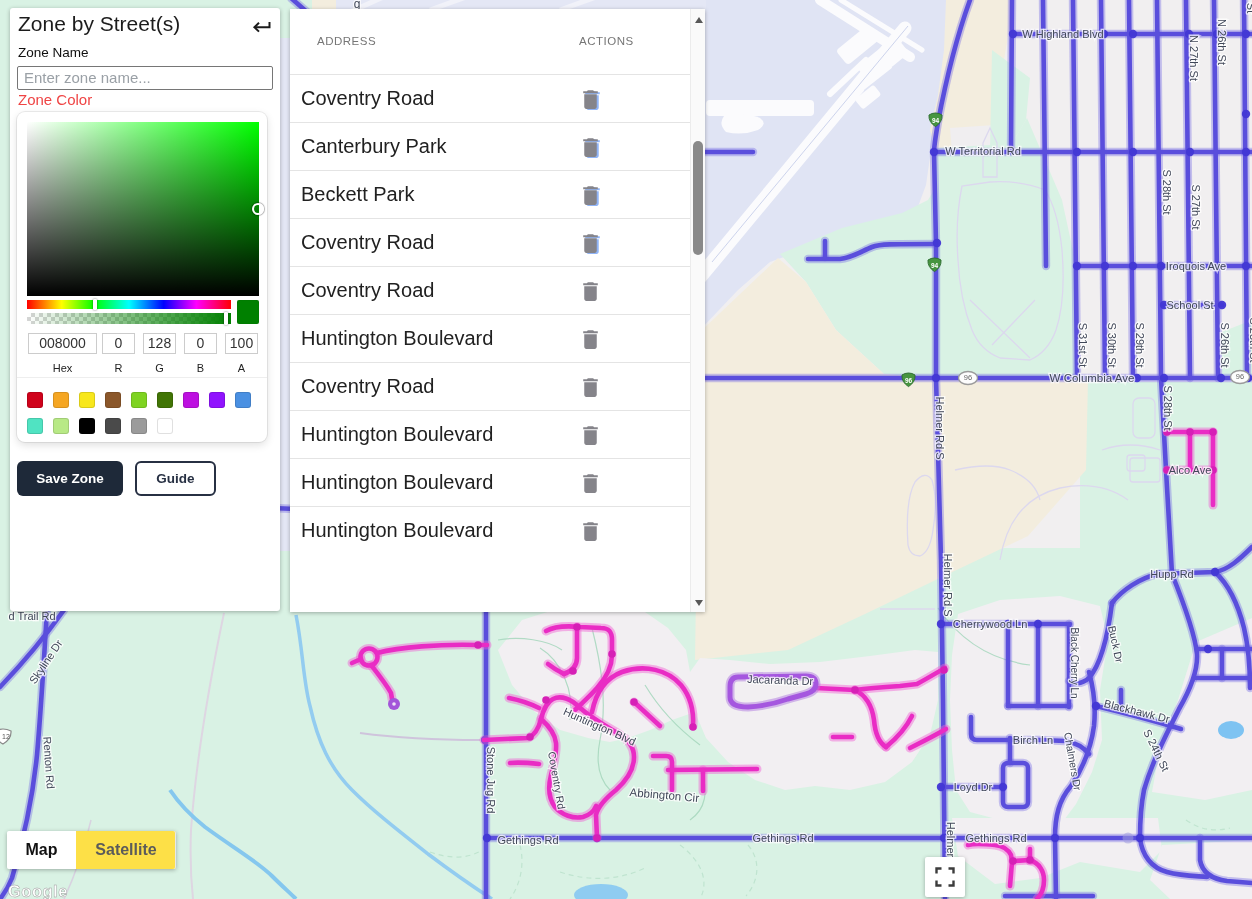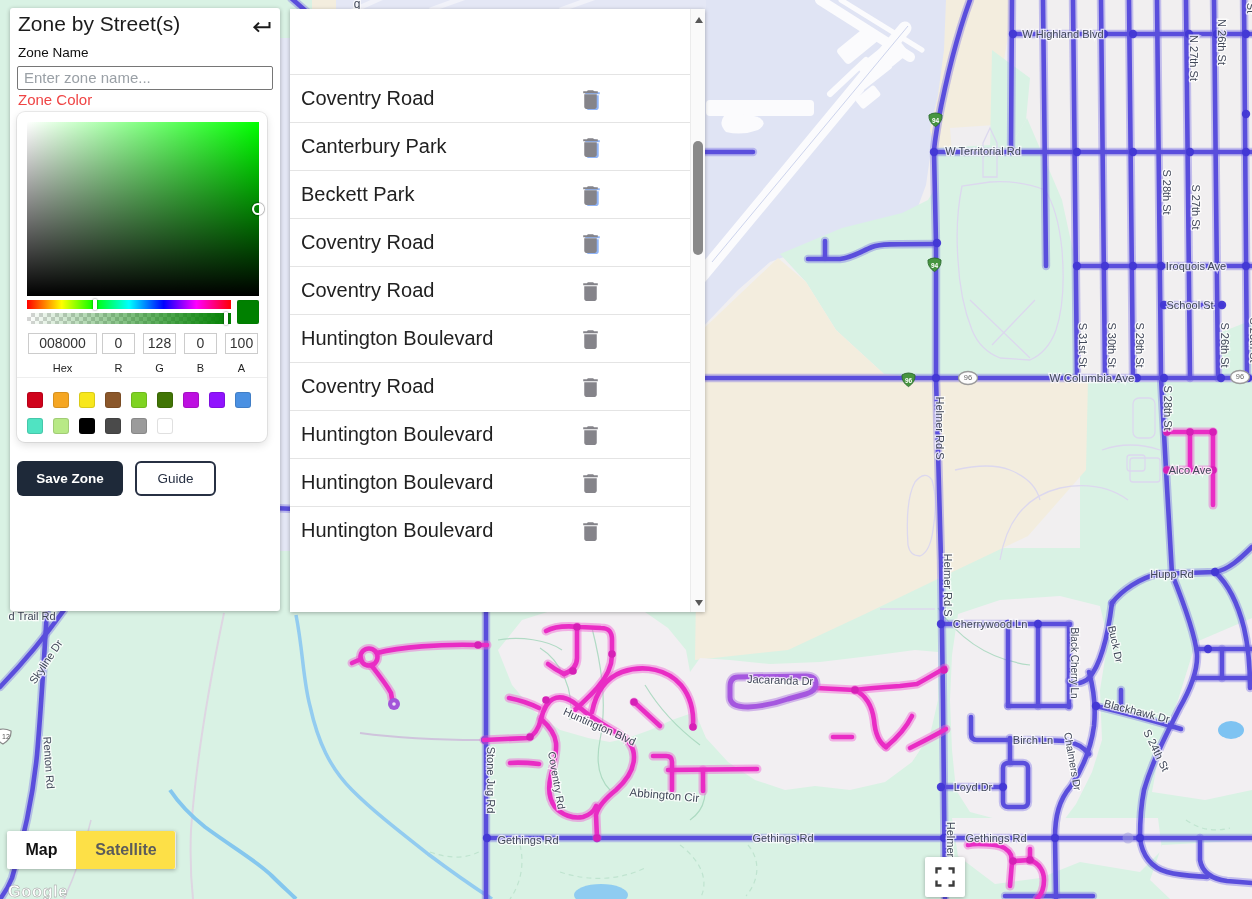--- a/index.html
+++ b/index.html
@@ -16,21 +16,21 @@
 #hue{position:absolute;left:10px;top:188px;width:204px;height:9px;background:linear-gradient(to right,#f00 0%,#ff0 17%,#0f0 33%,#0ff 50%,#00f 67%,#f0f 83%,#f00 100%)}
 #huecur{position:absolute;left:66px;top:-1px;width:4px;height:11px;background:#fff;border-radius:1px;box-shadow:0 0 2px rgba(0,0,0,.6)}
 #alpha{position:absolute;left:10px;top:201px;width:204px;height:11px;background:linear-gradient(to right,rgba(0,128,0,0),rgb(0,128,0)),conic-gradient(#d5d5d5 25%,#fff 0 50%,#d5d5d5 0 75%,#fff 0) 0 0/8px 8px}
 #alcur{position:absolute;left:197px;top:-1px;width:4px;height:13px;background:#fff;border-radius:1px;box-shadow:0 0 2px rgba(0,0,0,.6)}
 #prev{position:absolute;left:220px;top:188px;width:22px;height:24px;background:#008000;border-radius:2px;box-shadow:inset 0 0 1px rgba(0,0,0,.3)}
 .fbox{position:absolute;top:221px;height:21px;box-shadow:inset 0 0 0 1px #ccc;font-size:14px;color:#333;text-align:center;line-height:21px}
 .flab{position:absolute;top:250px;font-size:11px;color:#222;text-align:center}
 #cdiv{position:absolute;left:0;right:0;top:265px;border-top:1px solid #eee}
 .sw{position:absolute;width:16px;height:16px;border-radius:3px;box-shadow:inset 0 0 0 1px rgba(0,0,0,.12)}
 #savebtn{position:absolute;left:7px;top:453px;width:106px;height:35px;background:#1e2939;border-radius:6px;color:#fff;font-size:13.5px;font-weight:700;text-align:center;line-height:35px}
-#guidebtn{position:absolute;left:125px;top:453px;width:81px;height:35px;border:2px solid #273043;border-radius:6px;color:#273043;font-size:13.5px;font-weight:400;text-align:center;line-height:31px;box-sizing:border-box;background:#fff}
+#guidebtn{position:absolute;left:125px;top:453px;width:81px;height:35px;border:2px solid #273043;border-radius:6px;color:#273043;font-size:13.5px;font-weight:700;text-align:center;line-height:31px;box-sizing:border-box;background:#fff}
 #listp{position:absolute;left:290px;top:9px;width:415px;height:603px;background:#fff;box-shadow:0 1px 4px rgba(0,0,0,.3)}
 #hdr{position:absolute;left:0;top:0;width:400px;height:66px}
 #hdr .h1{position:absolute;left:27px;top:26px;font-size:11.5px;color:#767676;letter-spacing:.5px}
 #hdr .h2{position:absolute;left:289px;top:26px;font-size:11.5px;color:#767676;letter-spacing:.5px}
 #rows{position:absolute;left:0;top:65px;width:400px}
 .row{position:relative;height:47px;border-top:1px solid #e4e4e4;font-size:20px;color:#212121;line-height:47px;padding-left:11px}
 .ticon{position:absolute;left:288px;top:11.5px;width:25px;height:25px}
 #sbar{position:absolute;right:0;top:0;width:15px;height:603px;background:#fafafa;border-left:1px solid #ececec;box-sizing:border-box}
 #sup{position:absolute;left:4px;top:8px;width:0;height:0;border-left:4px solid transparent;border-right:4px solid transparent;border-bottom:6px solid #595959}
 #sdown{position:absolute;left:4px;bottom:6px;width:0;height:0;border-left:4px solid transparent;border-right:4px solid transparent;border-top:6px solid #595959}
@@ -401,20 +401,24 @@
 <div class="sw" style="left:36px;top:306px;background:#B8E986"></div>
 <div class="sw" style="left:62px;top:306px;background:#000000"></div>
 <div class="sw" style="left:88px;top:306px;background:#4A4A4A"></div>
 <div class="sw" style="left:114px;top:306px;background:#9B9B9B"></div>
 <div class="sw" style="left:140px;top:306px;background:#FFFFFF"></div>
 </div>
 <div id="savebtn">Save Zone</div>
 <div id="guidebtn">Guide</div>
 </div>
 <div id="listp">
+<div id="hdr">
+        <span class="h1">ADDRESS</span>
+        <span class="h2">ACTIONS</span>
+      </div>
 <div id="rows">
 <div class="row">Coventry Road<svg class="ticon" viewBox="0 0 24 24">
             <path transform="translate(1.9,1.0)" fill="#90b4f6" d="M6 19c0 1.1.9 2 2 2h8c1.1 0 2-.9 2-2V7H6v12zM19 4h-3.5l-1-1h-5l-1 1H5v2h14V4z"></path>
             <path fill="#85848a" d="M6 19c0 1.1.9 2 2 2h8c1.1 0 2-.9 2-2V7H6v12zM19 4h-3.5l-1-1h-5l-1 1H5v2h14V4z"></path>
           </svg></div>
 <div class="row">Canterbury Park<svg class="ticon" viewBox="0 0 24 24">
             <path transform="translate(1.9,1.0)" fill="#90b4f6" d="M6 19c0 1.1.9 2 2 2h8c1.1 0 2-.9 2-2V7H6v12zM19 4h-3.5l-1-1h-5l-1 1H5v2h14V4z"></path>
             <path fill="#85848a" d="M6 19c0 1.1.9 2 2 2h8c1.1 0 2-.9 2-2V7H6v12zM19 4h-3.5l-1-1h-5l-1 1H5v2h14V4z"></path>
           </svg></div>
 <div class="row">Beckett Park<svg class="ticon" viewBox="0 0 24 24">

